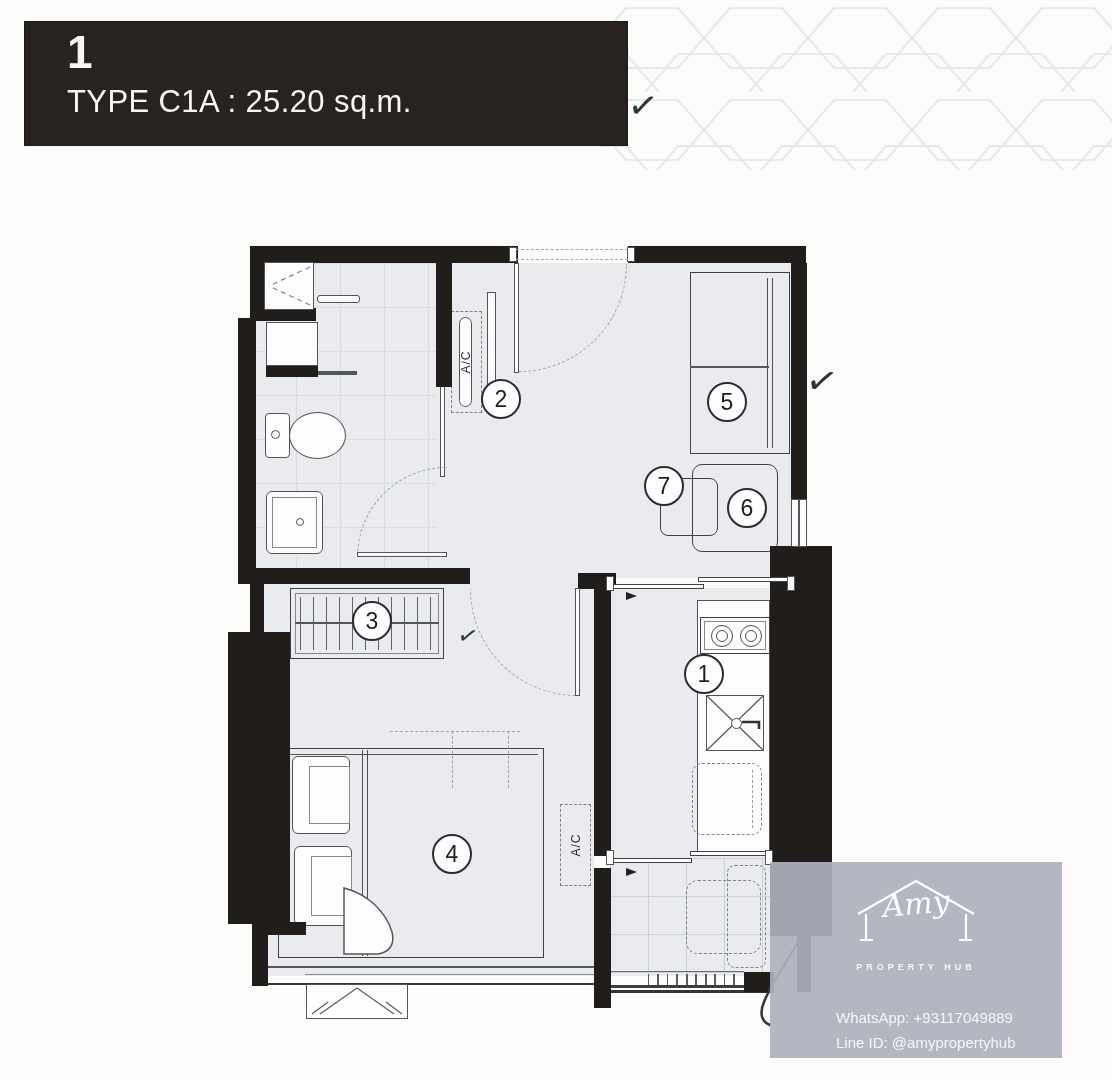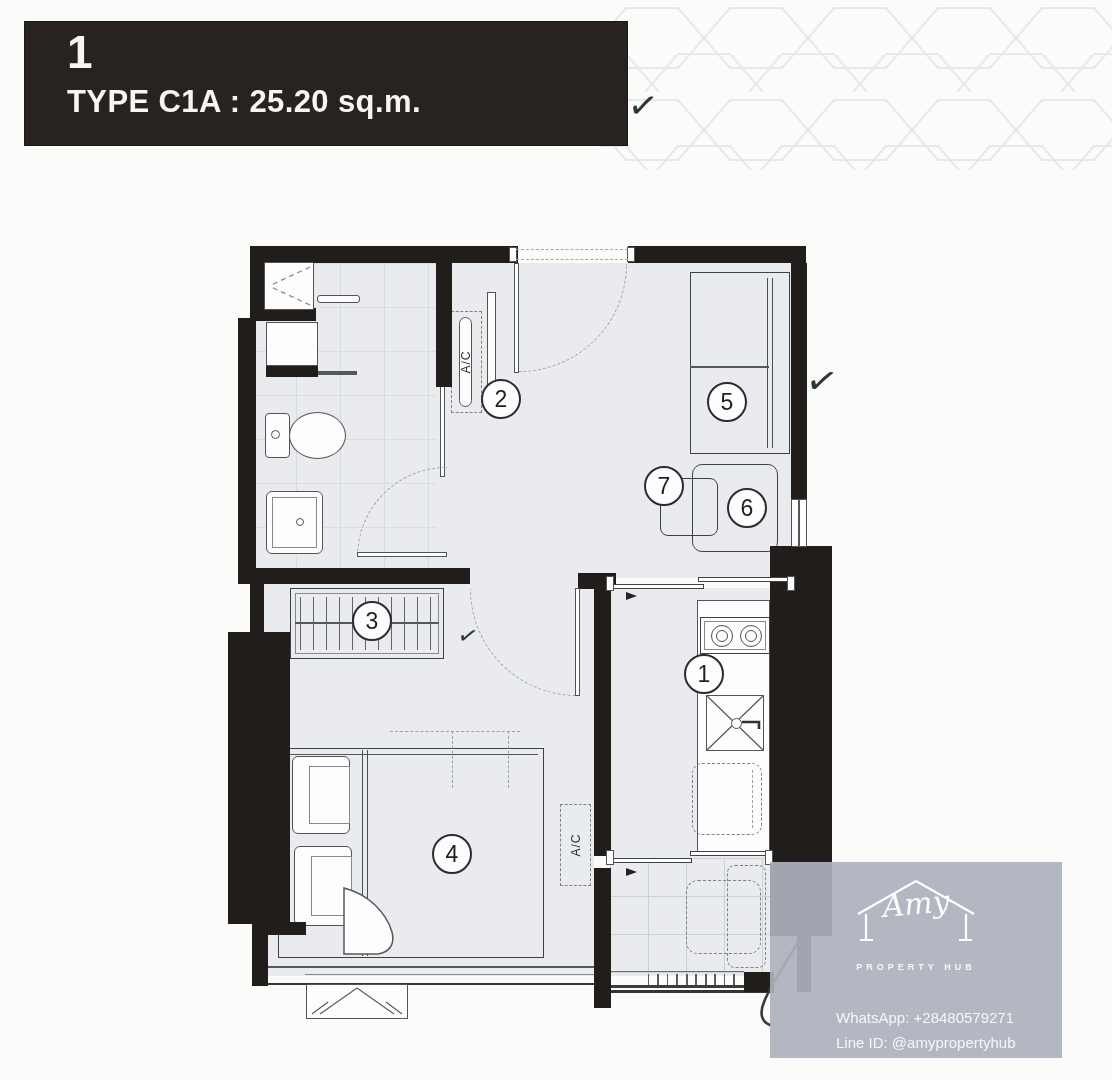--- a/index.html
+++ b/index.html
@@ -37,21 +37,21 @@
   .r8{border-radius:8px}.r10{border-radius:10px}.r12{border-radius:12px}
   .marker{width:40px;height:40px;border-radius:50%;border:2px solid #2c2c2e;background:#fcfdfe;
           display:flex;align-items:center;justify-content:center;font-size:23px;color:#1f1f22;z-index:6;}
   .ac{display:flex;align-items:center;justify-content:center;font-size:12px;letter-spacing:1px;
       color:#2c2e30;transform:rotate(-90deg);z-index:5;}
   .pen{color:#30353c;font-family:"DejaVu Sans",sans-serif;z-index:45;line-height:1;}
   
   .title-block{left:25px;top:22px;width:602px;height:123px;background:#282320;color:#f7f6f3;
                box-shadow:0 0 0 1px #1a1715;z-index:10;}
   .tb-num{font-size:46px;font-weight:bold;padding:7px 0 0 42px;line-height:1;}
-  .tb-label{font-size:31px;font-weight:bold;padding:9px 0 0 42px;letter-spacing:.4px;}
+  .tb-label{font-size:31px;font-weight:normal;padding:9px 0 0 42px;letter-spacing:.4px;}
   
   .wm{left:770px;top:862px;width:292px;height:196px;background:rgba(172,177,188,.92);z-index:40;color:#fff;}
   .wm-script{left:0;top:24px;width:292px;text-align:center;font-family:"DejaVu Serif",serif;
              font-style:italic;font-size:30px;color:rgba(255,255,255,.95);transform:rotate(-5deg);}
   .wm-sub{left:0;top:100px;width:292px;text-align:center;font-size:9px;font-weight:bold;
           letter-spacing:4px;color:rgba(255,255,255,.9);}
   .wm-contacts{left:66px;top:144px;font-size:15px;color:rgba(255,255,255,.88);line-height:1.65;font-weight:300;}
   #plan{position:absolute;inset:0;z-index:1;}
 </style>
 </head>
@@ -208,16 +208,16 @@
 
 <div class="abs wm">
   <svg class="abs" style="left:76px;top:12px;width:140px;height:72px" viewBox="0 0 140 72">
     <path d="M12 40 L70 7 L128 40" fill="none" stroke="#fff" stroke-width="2.2"></path>
     <path d="M20 40 L20 66 M120 40 L120 66" fill="none" stroke="#fff" stroke-width="2.2"></path>
     <path d="M14 66 L27 66 M113 66 L126 66" fill="none" stroke="#fff" stroke-width="2.2"></path>
   </svg>
   <div class="abs wm-script">Amy</div>
   <div class="abs wm-sub">PROPERTY HUB</div>
   <div class="abs wm-contacts">
-    <div>WhatsApp: +28480579271</div>
+    <div>WhatsApp: +93117049889</div>
     <div>Line ID: @amypropertyhub</div>
   </div>
 </div>
 
 </body></html>

